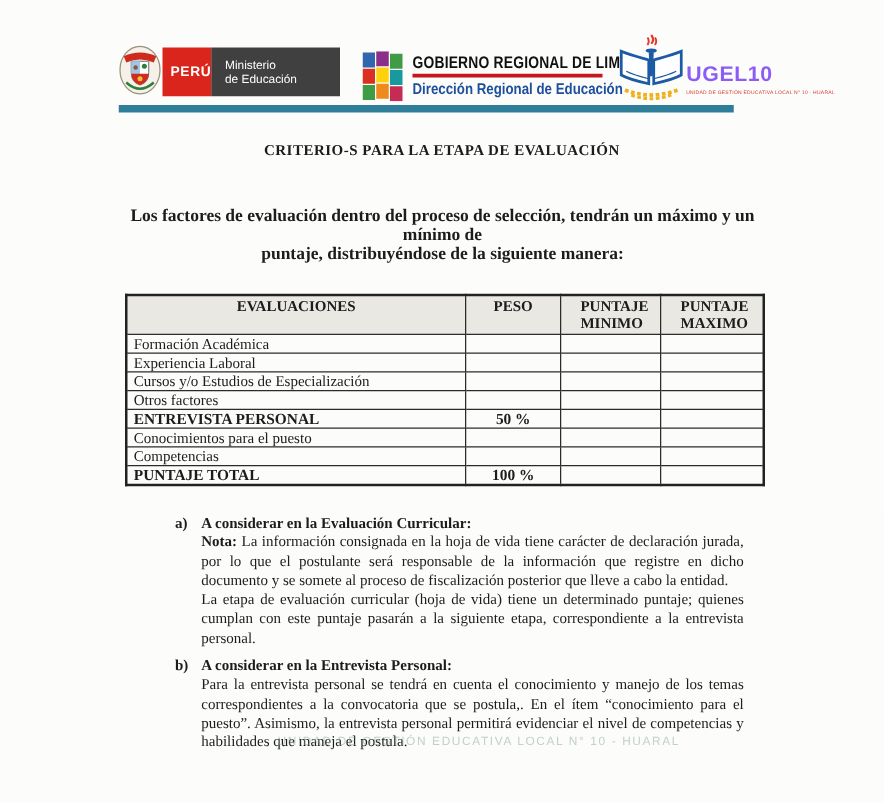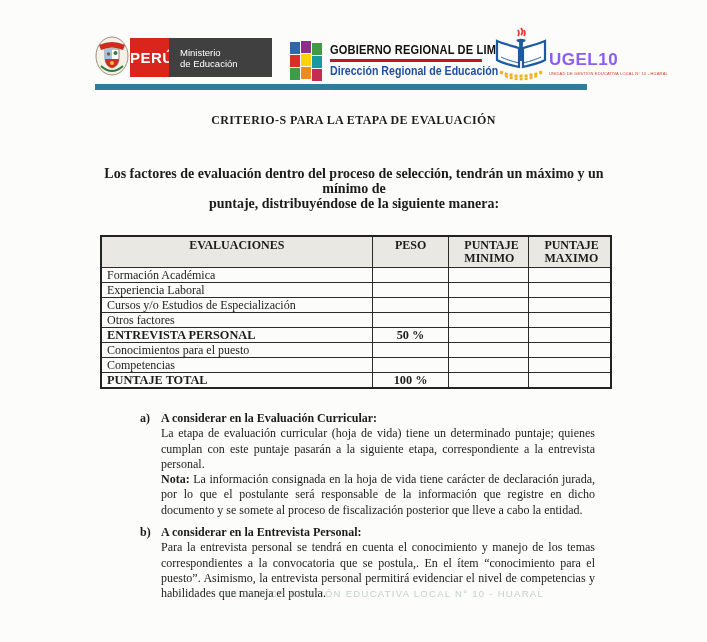--- a/index.html
+++ b/index.html
@@ -6,23 +6,23 @@
   #page{
     position:relative;width:707px;height:642px;margin:0 auto;
     background:#fcfcfa;overflow:hidden;
     font-family:"Liberation Serif", serif;color:#1c1c1c;
   }
   
   .hdr-el{position:absolute;}
   .coat{left:95px;top:36px;width:34px;height:41px;}
   .peru-box{
     left:130px;top:38px;width:39px;height:39px;background:#da251c;
-    display:flex;align-items:center;justify-content:flex-start;
+    display:flex;align-items:center;justify-content:flex-end;
     color:#fff;font-family:"Liberation Sans",sans-serif;
-    font-size:15px;font-weight:bold;letter-spacing:.5px;
+    font-size:11px;font-weight:bold;letter-spacing:.5px;
   }
   .min-box{
     left:169px;top:38px;width:103px;height:39px;background:#404040;
     display:flex;flex-direction:column;justify-content:center;
     padding-left:11px;box-sizing:border-box;color:#fff;
     font-family:"Liberation Sans",sans-serif;font-size:9.5px;line-height:11px;
   }
   .mosaic{left:290px;top:41px;width:33px;height:40px;}
   .gob-text{left:330px;top:42px;width:170px;}
   .gob-title{
@@ -227,22 +227,22 @@
       <td class="c">100 %</td>
       <td></td>
       <td></td>
     </tr>
   </tbody>
     </table>
 
   <div class="section sec-a">
     <span class="sec-marker">a)</span>
     <div class="sec-heading">A considerar en la Evaluación Curricular:</div>
+    <div class="sec-body"><span class="nota-label">Nota:</span><span> La información consignada en la hoja de vida tiene carácter de declaración jurada, por lo que el postulante será responsable de la información que registre  en dicho documento y se somete al proceso de fiscalización posterior que lleve a cabo la entidad.</span></div>
     <div class="sec-body">La etapa de evaluación curricular (hoja de vida) tiene un determinado puntaje; quienes cumplan con este puntaje pasarán a la siguiente etapa, correspondiente a la entrevista personal.</div>
-    <div class="sec-body"><span class="nota-label">Nota:</span><span> La información consignada en la hoja de vida tiene carácter de declaración jurada, por lo que el postulante será responsable de la información que registre  en dicho documento y se somete al proceso de fiscalización posterior que lleve a cabo la entidad.</span></div>
   </div>
 
   <div class="section sec-b">
     <span class="sec-marker">b)</span>
     <div class="sec-heading">A considerar en la Entrevista Personal:</div>
     <div class="sec-body">Para la entrevista  personal se tendrá  en cuenta el conocimiento y manejo de los  temas correspondientes a la convocatoria  que se postula,. En el ítem  “conocimiento para el puesto”. Asimismo, la  entrevista personal   permitirá  evidenciar el nivel de competencias  y habilidades que maneja el postula.</div>
   </div>
 
   <div class="watermark">UNIDAD DE GESTIÓN EDUCATIVA LOCAL N° 10 - HUARAL</div>
 

